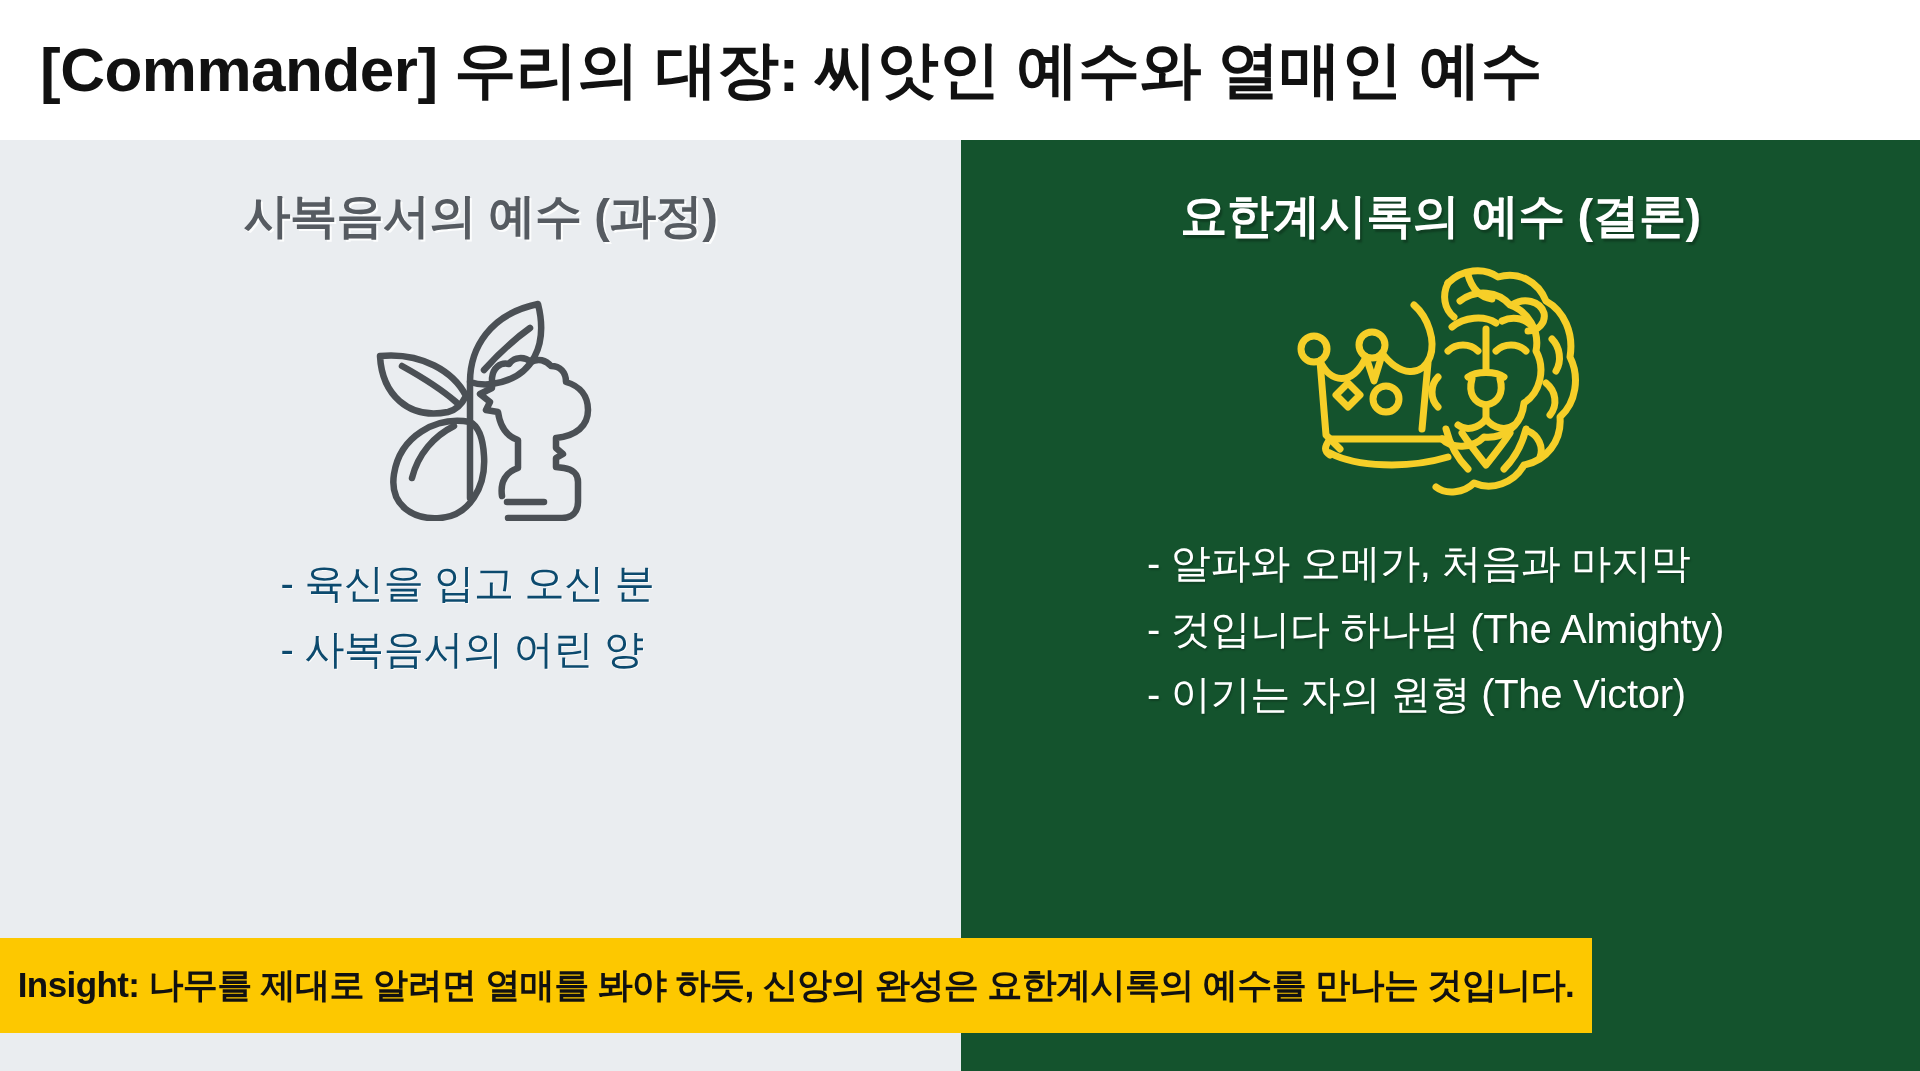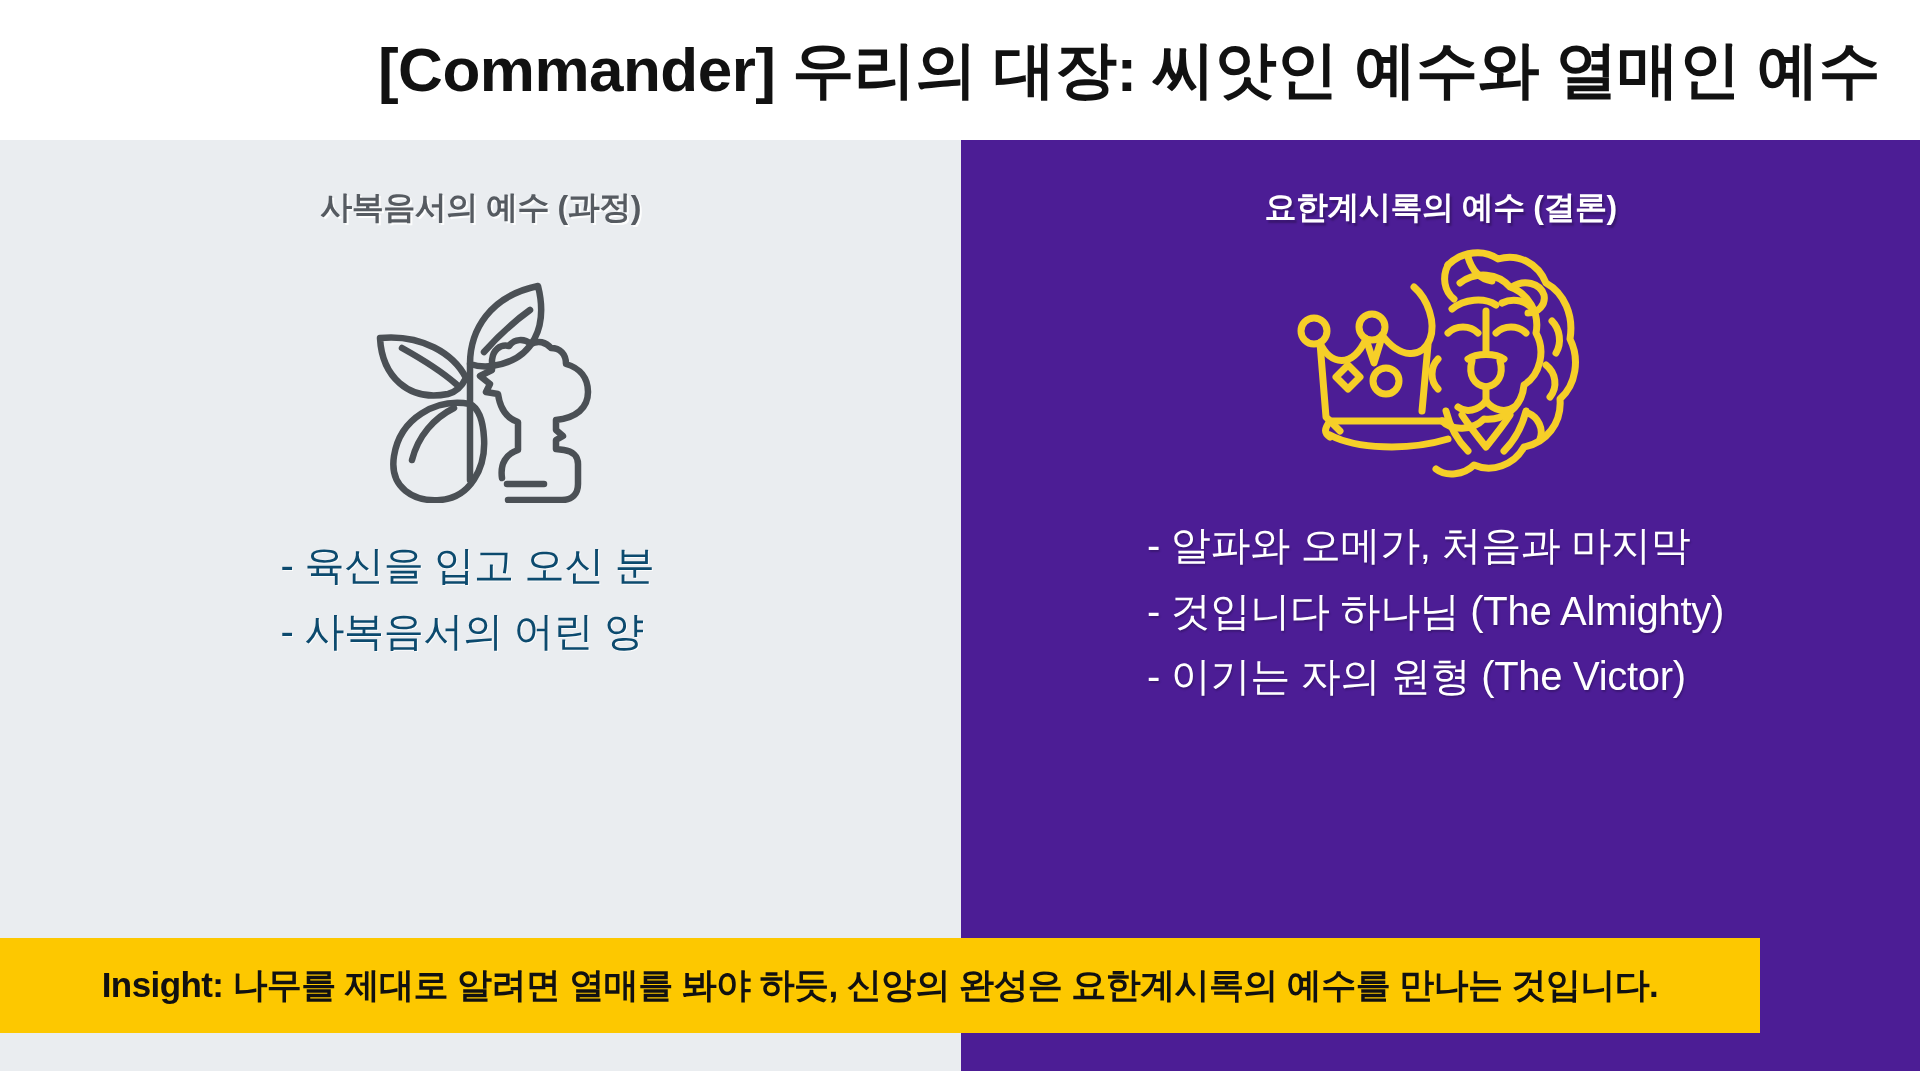--- a/index.html
+++ b/index.html
@@ -23,21 +23,21 @@
   
   .header {
     position: absolute;
     left: 0;
     top: 0;
     width: 1920px;
     height: 140px;
     background: #ffffff;
     display: flex;
     align-items: center;
-    justify-content: flex-end;
+    justify-content: flex-start;
     box-sizing: border-box;
     padding: 16px 40px;
   }
   .header-title {
     font-size: 62px;
     font-weight: 700;
     color: #111111;
     letter-spacing: -0.5px;
     white-space: nowrap;
     line-height: 1.05;
@@ -59,37 +59,37 @@
     box-sizing: border-box;
   }
   .panel-left {
     left: 0;
     width: 961px;
     background: #eaedf0;
   }
   .panel-right {
     left: 961px;
     width: 959px;
-    background: #4c1d95;
+    background: #14532d;
   }
 
   .panel-inner {
     position: absolute;
     left: 0;
     top: 0;
     width: 100%;
     height: 755px; 
     display: flex;
     flex-direction: column;
     align-items: center;
   }
 
   .panel-heading {
     margin-top: 48px;
-    font-size: 32px;
+    font-size: 47px;
     font-weight: 700;
     letter-spacing: -0.5px;
     white-space: nowrap;
     line-height: 1.2;
   }
   .panel-left .panel-heading {
     color: #565b61;
     text-shadow: 2px 2px 0 rgba(255,255,255,0.85);
   }
   .panel-right .panel-heading {
@@ -128,21 +128,21 @@
     text-shadow: 1px 2px 2px rgba(0,0,0,0.22);
   }
   .panel-left .bullets { margin-left: -26px; }
   .panel-right .bullets { margin-left: -10px; }
 
   
   .insight-bar {
     position: absolute;
     left: 0;
     top: 938px;
-    width: 1760px;
+    width: 1592px;
     height: 95px;
     background: #fdc800;
     display: flex;
     align-items: center;
     justify-content: center;
     z-index: 5;
   }
   .insight-text {
     font-size: 35px;
     font-weight: 700;

